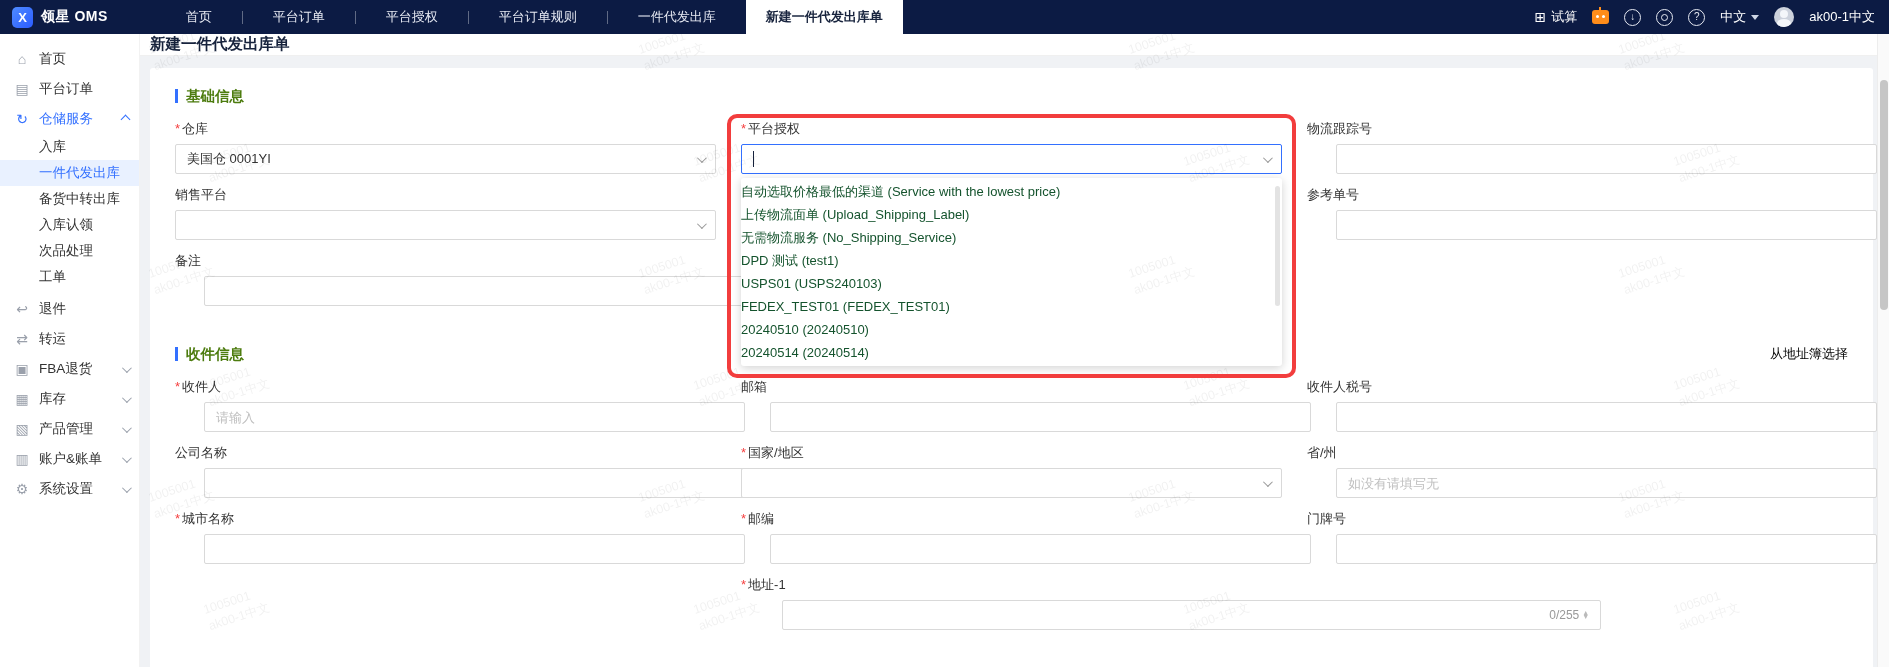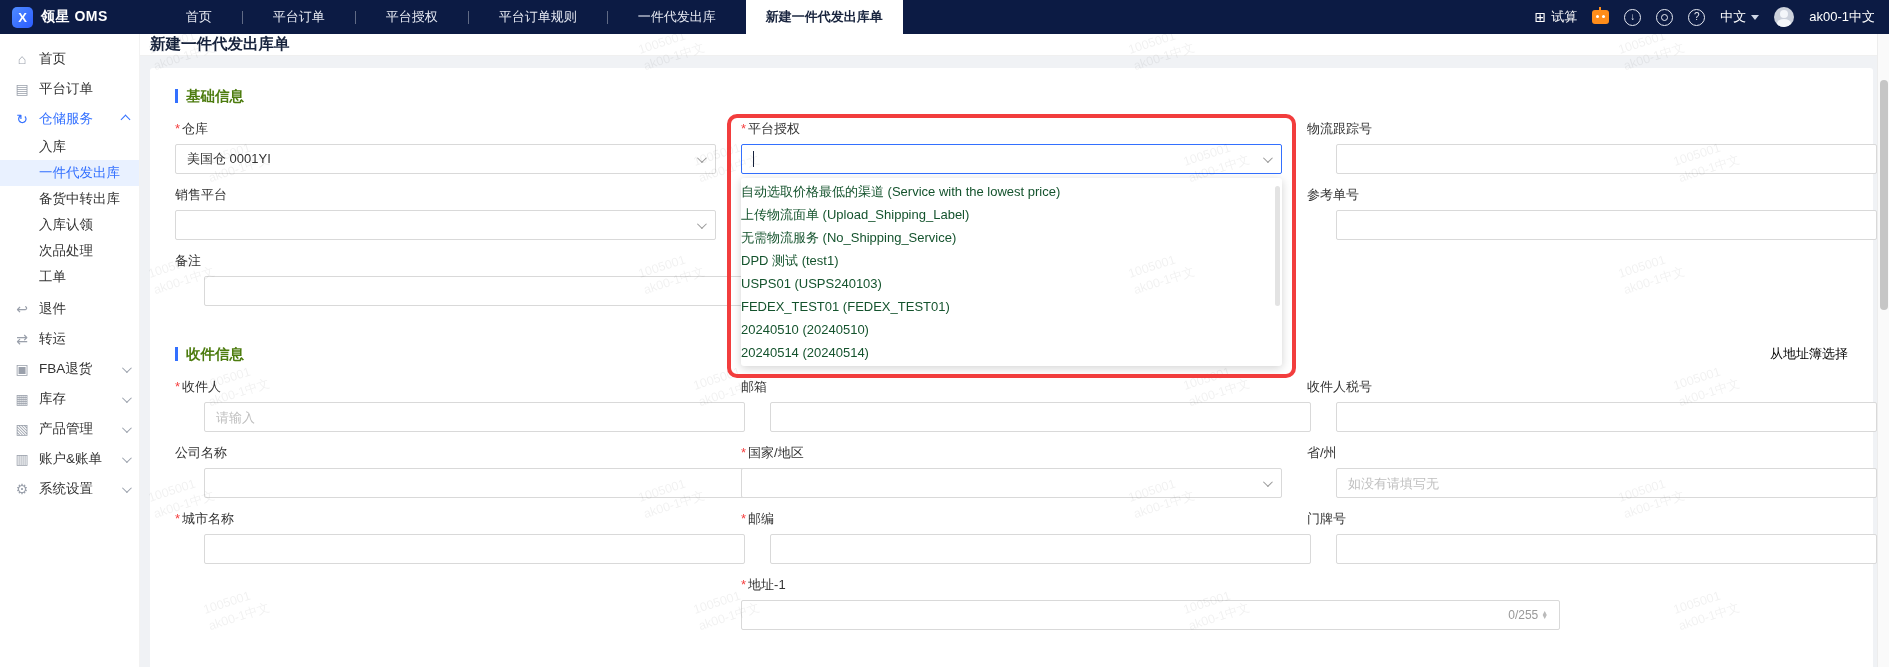--- a/index.html
+++ b/index.html
@@ -73,21 +73,21 @@
   
   .dd-panel { position:absolute; top:56px; left:0; right:0; background:#fff; border-radius:3px;
     box-shadow:0 2px 10px rgba(0,0,0,.18); padding:2px 0; z-index:50; }
   .dd-item { height:23px; line-height:23px; padding:0 0; font-size:13px; color:#14532d; white-space:nowrap; overflow:hidden; cursor:pointer; }
   .dd-scroll { position:absolute; right:2px; top:8px; width:5px; height:120px; border-radius:3px; background:#e3e3e3; }
   .red-box { position:absolute; left:-14px; top:-8px; width:calc(100% + 28px); height:264px;
     border:4px solid #f23d3d; border-radius:10px; z-index:70; pointer-events:none; }
 
   
   .addr1-wrap { grid-column:2 / 4; }
-  .addr1-box { width:74%; }
+  .addr1-box { width:74%;margin-left:41px; }
   .addr1-counter { margin-left:auto; font-size:12px; color:#999; display:flex; align-items:center; gap:3px; }
   .spinner { display:flex; flex-direction:column; line-height:4px; font-size:7px; color:#bbb; }
 
   
   .wm-layer { position:absolute; left:140px; top:34px; right:12px; bottom:0; overflow:hidden; z-index:55; pointer-events:none; }
   .wm { position:absolute; transform:rotate(-18deg); font-size:12.5px; line-height:17px; color:#000; opacity:.055; white-space:nowrap; }
 
   
   .vscroll { position:absolute; right:0; top:34px; bottom:0; width:12px; background:#fafafa; border-left:1px solid #ededed; z-index:90; }
   .vthumb { position:absolute; left:2px; top:46px; width:8px; height:230px; border-radius:4px; background:#c6c6c6; }

